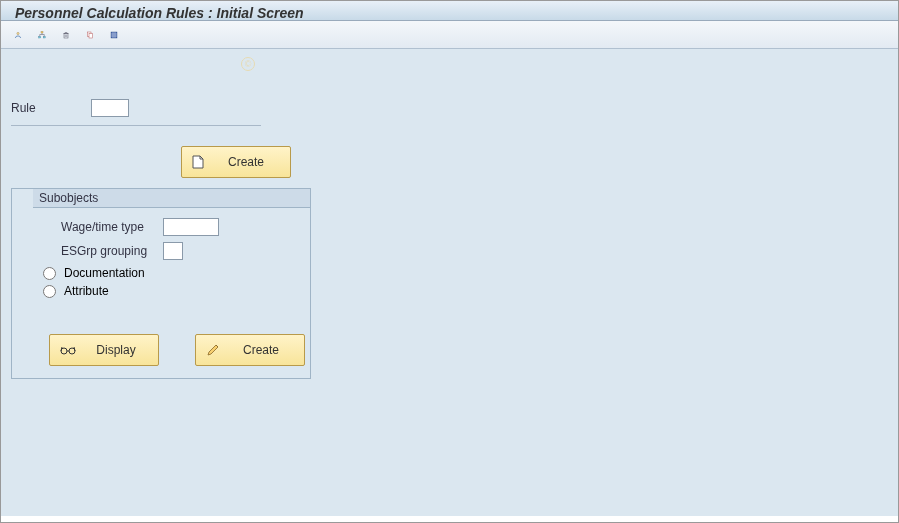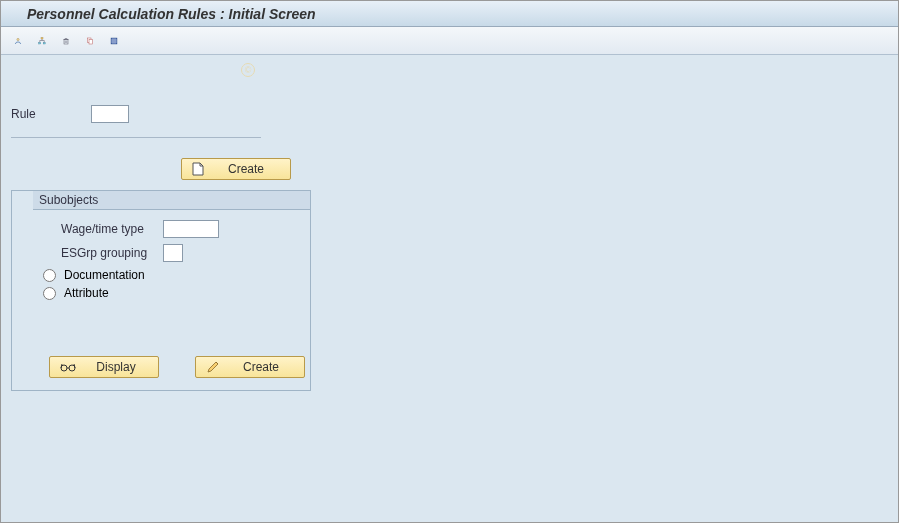--- a/index.html
+++ b/index.html
@@ -10,24 +10,24 @@
     font-size: 12px;
     background: #fff;
     width: 899px;
     height: 523px;
     overflow: hidden;
     border: 1px solid #999;
   }
   .title-bar {
     background: linear-gradient(to bottom, #e8f0f8, #c8dae8);
     border-bottom: 1px solid #9ab;
-    padding: 4px 26px;
-    height: 26px;
-    display: flex;
-    align-items: flex-end;
+    padding: 4px 14px;
+    height: 20px;
+    display: flex;
+    align-items: flex-start;
   }
   .title-bar span {
     font-style: italic;
     font-weight: bold;
     font-size: 14px;
     color: #333;
   }
   .toolbar {
     background: linear-gradient(to bottom, #f4f7fa, #e2eaf2);
     border-bottom: 1px solid #b0c0d0;
@@ -86,23 +86,23 @@
   .input-sm {
     width: 38px;
     height: 18px;
     border: 1px solid #8a9aaa;
     background: #fff;
     padding: 1px 2px;
     font-size: 12px;
   }
   .input-xs { width: 20px; }
   .input-med { width: 56px; }
-  .underline { border-bottom: 1px solid #a8b8c8; padding-bottom: 14px; width: 250px; }
+  .underline { border-bottom: 1px solid #a8b8c8; padding-bottom: 8px; width: 250px; }
   .btn {
-    height: 22px;
+    height: 32px;
     border: 1px solid #b89a4a;
     background: linear-gradient(to bottom, #fff3c8, #f8e49a);
     border-radius: 2px;
     cursor: pointer;
     display: inline-flex;
     align-items: center;
     gap: 8px;
     padding: 0 10px;
     font-size: 12px;
     color: #333;
@@ -132,21 +132,21 @@
     display: flex;
     align-items: center;
     margin: 4px 0;
     gap: 4px;
   }
   .radio-row input[type=radio] { margin: 0 4px 0 0; }
   .sub-fields { margin: 2px 0 6px 0; }
   .action-row {
     display: flex;
     gap: 36px;
-    margin-top: 56px;
+    margin-top: 36px;
     padding-left: 6px;
   }
   svg { display: block; }
 </style>
 </head>
 <body>
 
 <div class="title-bar">
   <span>Personnel Calculation Rules : Initial Screen</span>
 </div>

